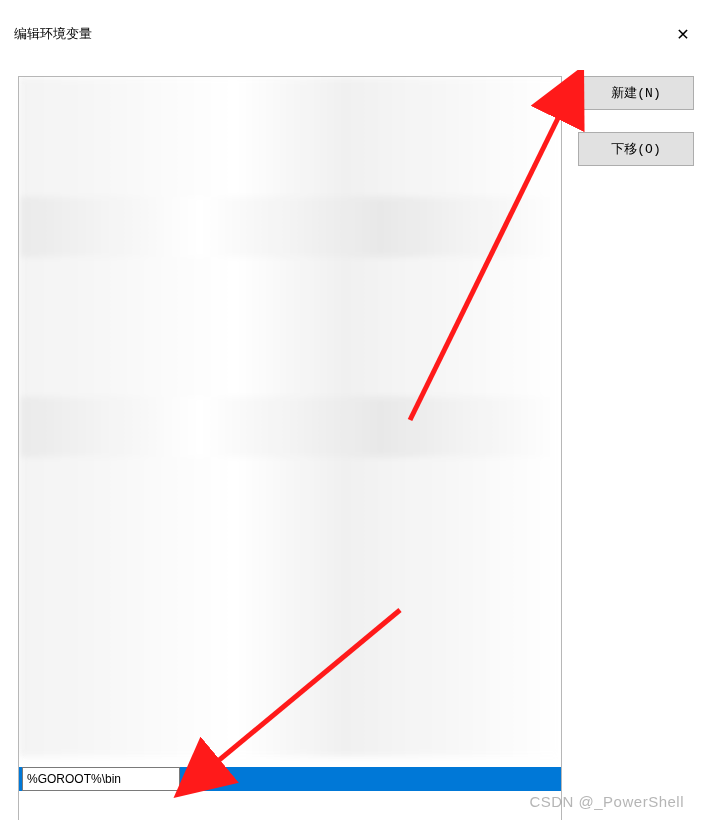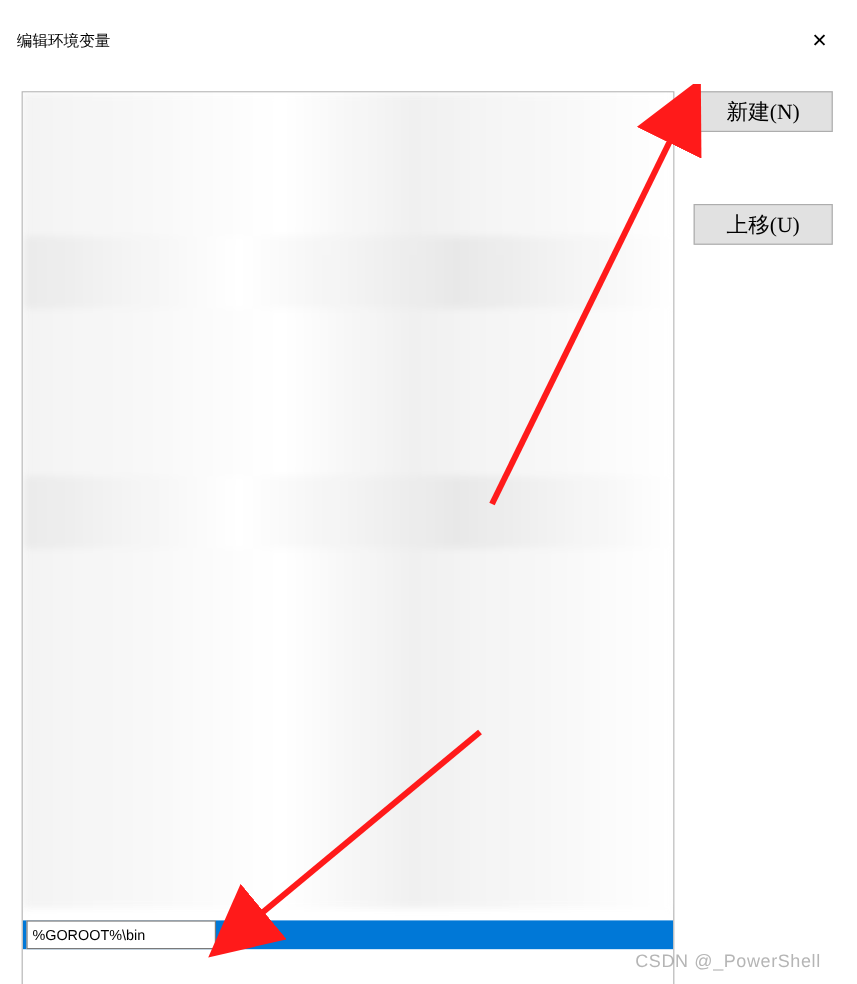--- a/index.html
+++ b/index.html
@@ -102,23 +102,23 @@
 .side-buttons {
   width: 116px;
   display: flex;
   flex-direction: column;
   gap: 4px;
 }
 .btn {
   height: 34px;
   border: 1px solid #adadad;
   background: #e1e1e1;
-  font-size: 18px;
+  font-size: 13px;
   cursor: pointer;
-  font-family: Liberation Serif, serif;
+  font-family: Liberation Mono, monospace;
 }
 .gap-l { margin-top: 56px; }
 .arrow {
   position: absolute;
   pointer-events: none;
 }
 .watermark {
   position: absolute;
   right: 30px;
   bottom: 10px;
@@ -140,21 +140,21 @@
 
   <div class="content">
     <div class="listbox">
       <div class="blur-area"></div>
       <div class="selected-row"></div>
       <input class="edit-input" type="text" value="%GOROOT%\bin" style="">
     </div>
 
     <div class="side-buttons">
       <button class="btn">新建(N)</button>
-      <button class="btn gap-l">上移(U)</button>
+      <button class="btn" style="margin-top:18px">下移(O)</button>
     </div>
 
     <svg class="arrow" style="left:350px; top:20px;" width="240" height="380">
       <defs>
         <marker id="ah1" markerWidth="12" markerHeight="12" refX="2" refY="6" orient="auto">
           <polygon points="0,0 12,6 0,12" fill="#ff1a1a"></polygon>
         </marker>
       </defs>
       <line x1="60" y1="350" x2="212" y2="40" stroke="#ff1a1a" stroke-width="5" marker-end="url(#ah1)"></line>
     </svg>

